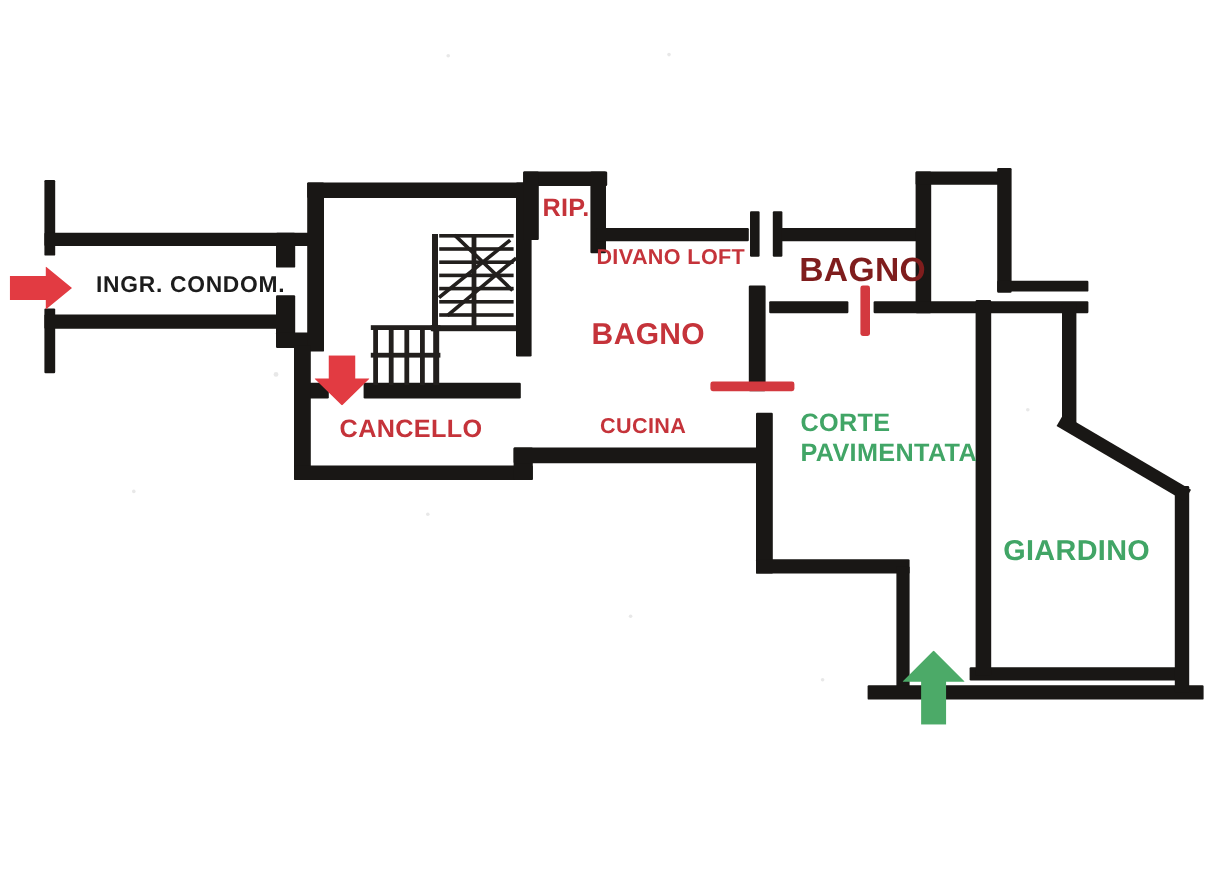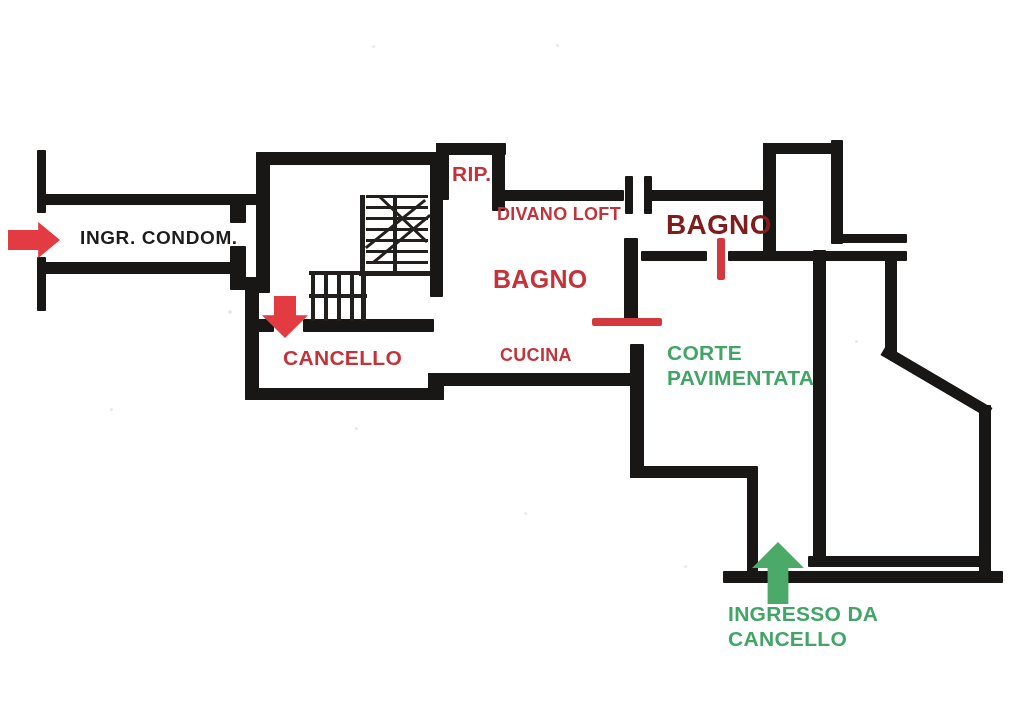--- a/index.html
+++ b/index.html
@@ -104,18 +104,17 @@
     <div class="marker" style="left: 592px; top: 318px; width: 70px; height: 8px; background: rgb(211, 57, 63);"></div>
     <div class="label black" style="left: 80px; top: 227px; font-size: 19px; color: rgb(28, 28, 28); text-align: center;">INGR. CONDOM.</div>
     <div class="label red" style="left: 452px; top: 162px; font-size: 21px; color: rgb(197, 51, 58);">RIP.</div>
     <div class="label red" style="left: 497px; top: 204px; font-size: 18px; color: rgb(197, 51, 58);">DIVANO LOFT</div>
     <div class="label red" style="left: 493px; top: 265px; font-size: 25px; color: rgb(197, 51, 58);">BAGNO</div>
     <div class="label red" style="left: 666px; top: 208px; font-size: 28px; color: #7f1d1d;">BAGNO</div>
     <div class="label red" style="left: 283px; top: 346px; font-size: 21px; color: rgb(197, 51, 58);">CANCELLO</div>
     <div class="label red" style="left: 500px; top: 345px; font-size: 18px; color: rgb(197, 51, 58);">CUCINA</div>
     <div class="label green" style="left: 667px; top: 341px; font-size: 21px; color: rgb(65, 165, 102);">CORTE
 PAVIMENTATA</div>
-    <div class="label green" style="left: 728px; top: 602px; font-size: 21px; color: rgb(65, 165, 102);">INGRESSO DA
-CANCELLO</div>
+    <div class="label green" style="left: 836px; top: 446px; font-size: 24px; color: rgb(65, 165, 102);">GIARDINO</div>
     <div class="arrow" style="left: 8px; top: 222px; width: 52px; height: 36px; background: rgb(226, 59, 66); clip-path: polygon(0px 22%, 58% 22%, 58% 0px, 100% 50%, 58% 100%, 58% 78%, 0px 78%);"></div>
     <div class="arrow" style="left: 262px; top: 296px; width: 46px; height: 42px; background: rgb(226, 59, 66); clip-path: polygon(26% 0px, 74% 0px, 74% 46%, 100% 46%, 50% 100%, 0px 46%, 26% 46%);"></div>
     <div class="arrow" style="left: 752px; top: 542px; width: 52px; height: 62px; background: rgb(76, 170, 104); clip-path: polygon(50% 0px, 100% 42%, 70% 42%, 70% 100%, 30% 100%, 30% 42%, 0px 42%);"></div>
   </div>
 
 </body></html>

